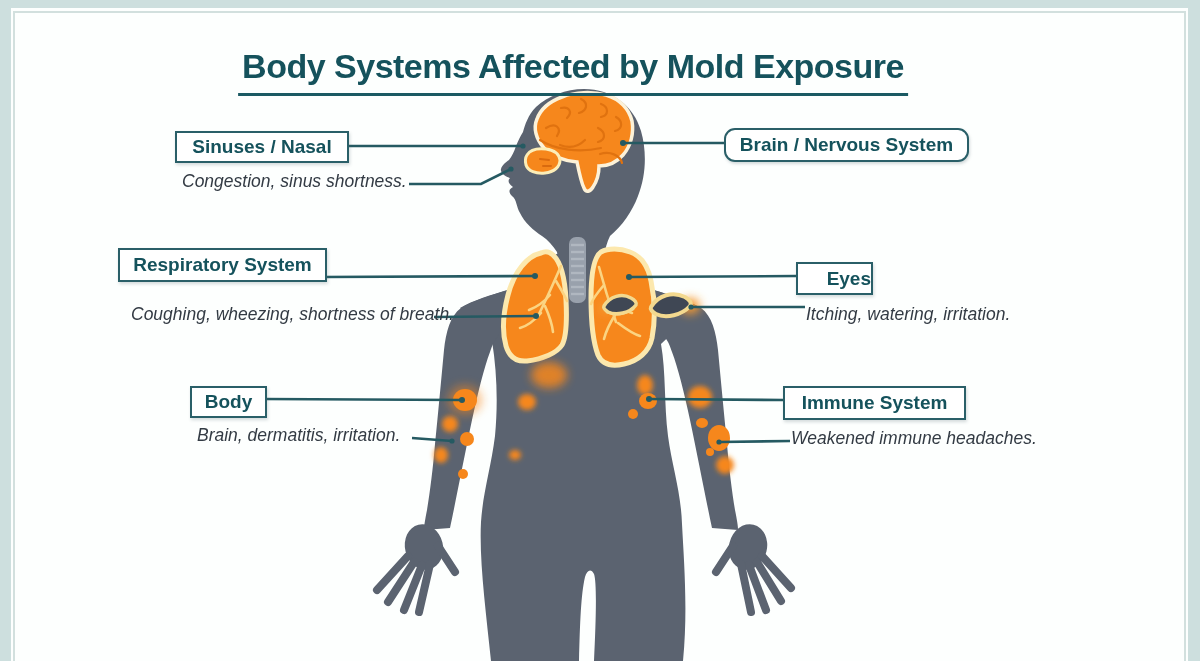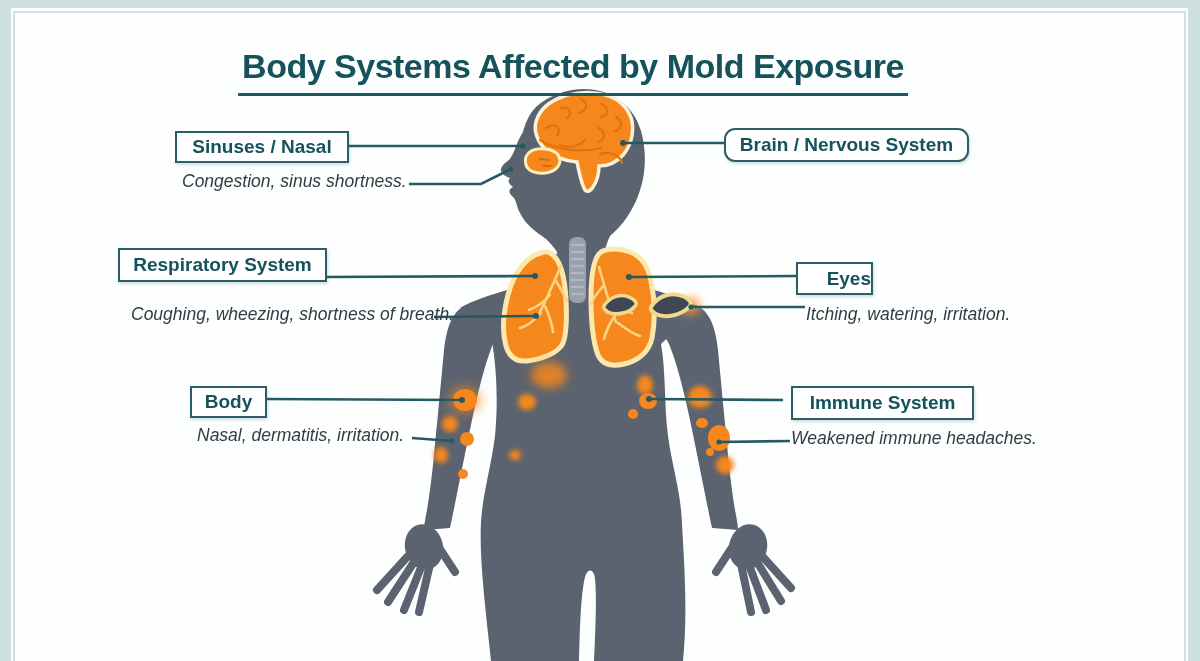--- a/index.html
+++ b/index.html
@@ -23,21 +23,21 @@
   .b-sinuses{left:175px;top:131px;width:170px;height:28px;}
   .c-sinuses{left:182px;top:170px;}
   .b-brain{left:724px;top:128px;width:241px;height:30px;border-radius:11px;}
   .c-brain{left:744px;top:164px;width:255px;}
   .b-resp{left:118px;top:248px;width:205px;height:30px;}
   .c-resp{left:131px;top:303px;text-align:center;}
   .b-eyes{left:796px;top:262px;width:73px;height:29px;justify-content:flex-end;}
   .c-eyes{left:806px;top:303px;}
   .b-skin{left:190px;top:386px;width:73px;height:28px;}
   .c-skin{left:197px;top:424px;}
-  .b-immune{left:783px;top:386px;width:179px;height:30px;margin-left:8px;}
+  .b-immune{left:783px;top:386px;width:179px;height:30px;}
   .c-immune{left:791px;top:427px;}
 </style>
 </head>
 <body>
 
 <div class="stage">
   <div class="canvas">
     <div class="hairline"></div>
   </div>
 
@@ -250,19 +250,19 @@
   <div class="caption c-resp">Coughing, wheezing, shortness of breath.</div>
 
   <div class="callout-box b-eyes">
     <span>Eyes</span>
   </div>
   <div class="caption c-eyes">Itching, watering, irritation.</div>
 
   <div class="callout-box b-skin">
     <span>Body</span>
   </div>
-  <div class="caption c-skin">Nasal, dermatitis, irritation.</div>
+  <div class="caption c-skin">Brain, dermatitis, irritation.</div>
 
   <div class="callout-box b-immune">
     <span>Immune System</span>
   </div>
   <div class="caption c-immune">Weakened immune headaches.</div>
 </div>
 
 </body></html>

